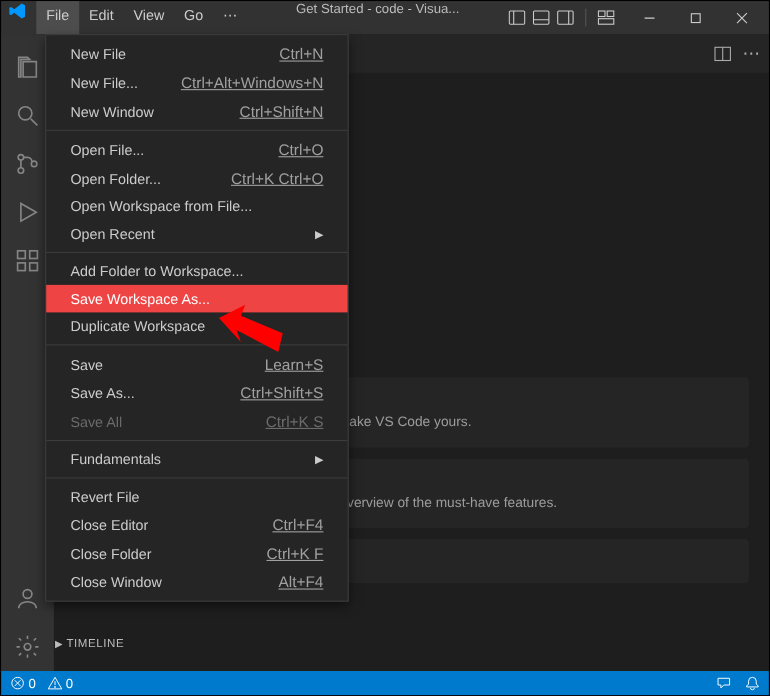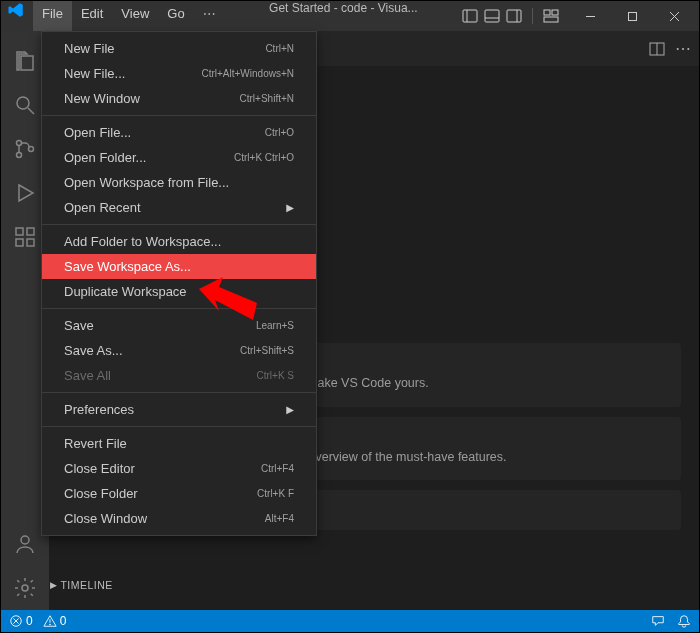--- a/index.html
+++ b/index.html
@@ -157,21 +157,21 @@
   justify-content: space-between;
   align-items: center;
   padding: 5px 22px;
   font-size: 13px;
   color: #ccc;
   cursor: default;
   text-align: right;
 }
 .fm-item.highlight { background: #ef4444; color: #fff; }
 .fm-item.disabled { color: #6b6b6b; }
-.fm-item .shortcut { color: #a0a0a0; font-size: 10px; }
+.fm-item .shortcut { color: #a0a0a0; font-size: 14px; text-decoration: underline; }
 .fm-item.disabled .shortcut { color: #6b6b6b; }
 .fm-sep {
   height: 1px;
   background: #3c3c3c;
   margin: 4px 0;
 }
 .fm-item .chev { font-size: 10px; color: #ccc; }
 
 .timeline-peek {
   position: absolute; left: 49px; top: 578px;
@@ -460,21 +460,21 @@
     <div class="fm-item">
       <span>Save As...</span>
       <span class="shortcut">Ctrl+Shift+S</span>
     </div>
     <div class="fm-item disabled">
       <span>Save All</span>
       <span class="shortcut">Ctrl+K S</span>
     </div>
     <div class="fm-sep"></div>
     <div class="fm-item">
-      <span>Preferences</span>
+      <span>Fundamentals</span>
       <span class="chev">▶</span>
     </div>
     <div class="fm-sep"></div>
     <div class="fm-item">
       <span>Revert File</span>
     </div>
     <div class="fm-item">
       <span>Close Editor</span>
       <span class="shortcut">Ctrl+F4</span>
     </div>

